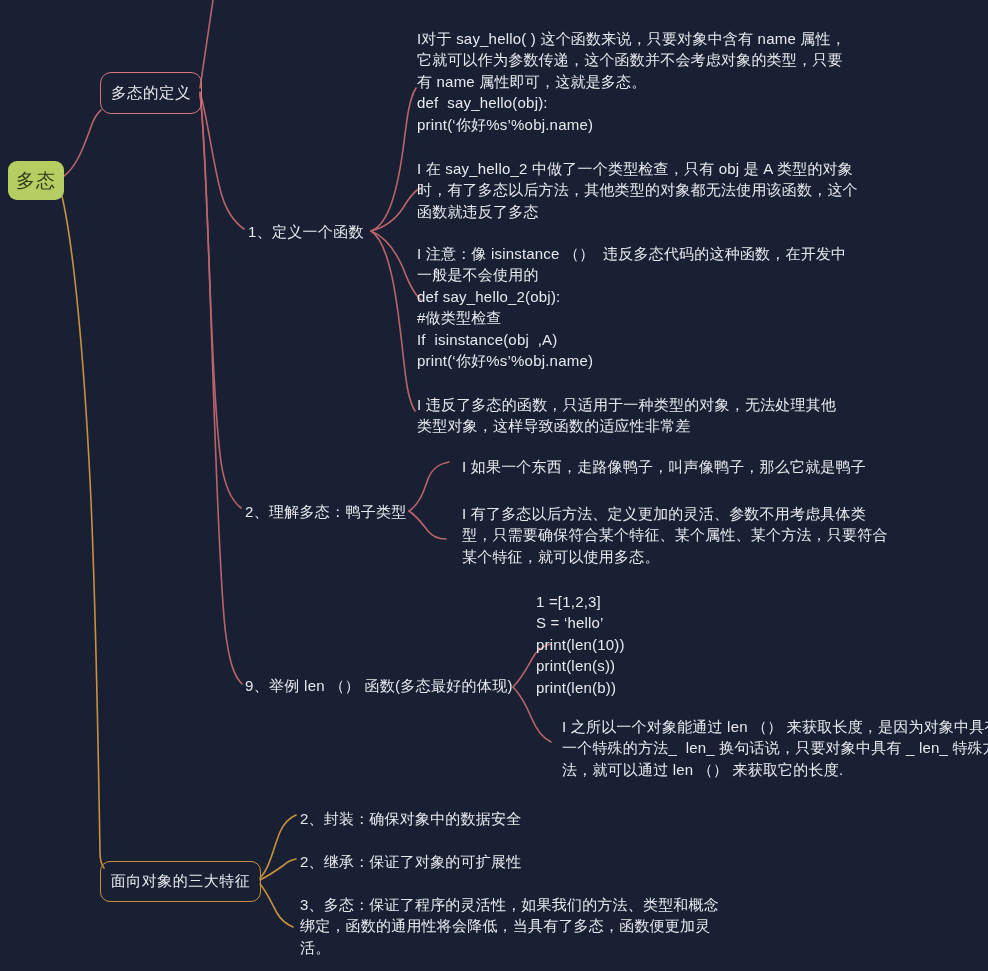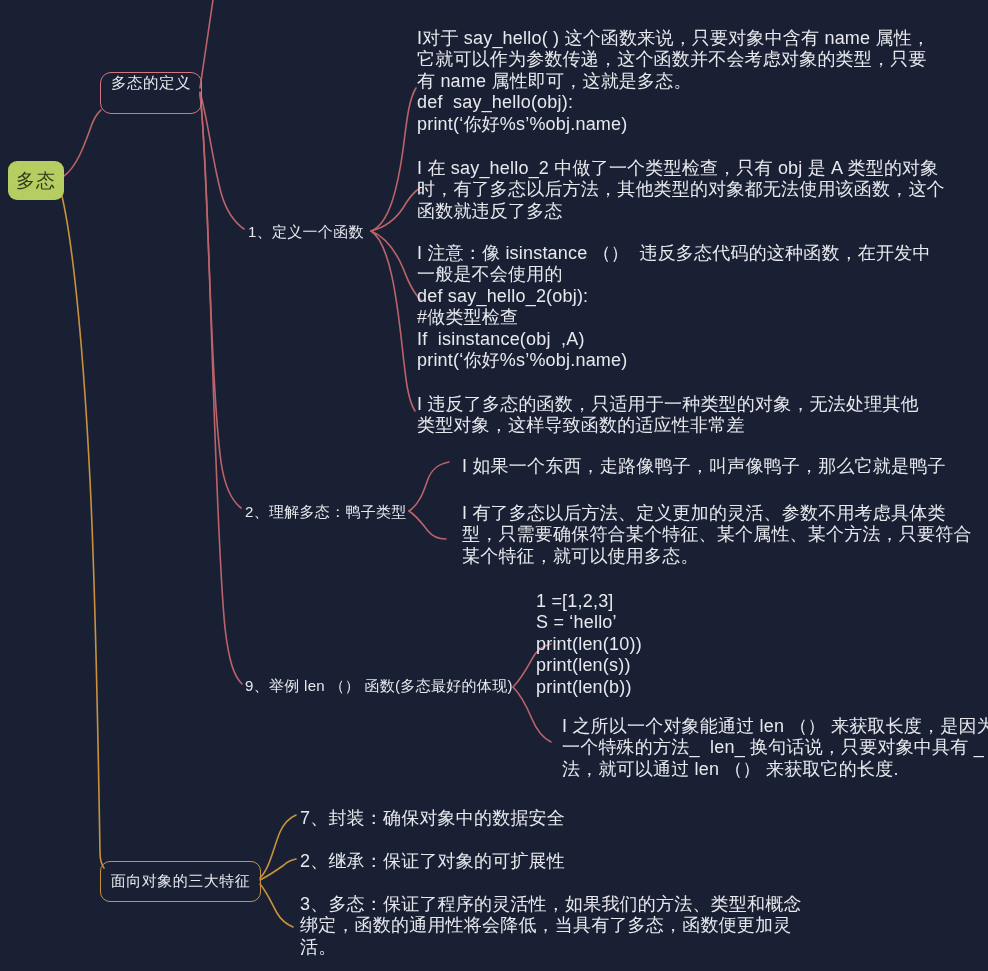--- a/index.html
+++ b/index.html
@@ -9,35 +9,35 @@
     font-family:"Liberation Sans","DejaVu Sans",sans-serif;
   }
   #canvas{position:absolute;inset:0;width:988px;height:971px;}
   svg.lines{position:absolute;left:0;top:0;width:988px;height:971px;pointer-events:none;}
   svg.lines path{fill:none;stroke-width:1.6;stroke-linecap:round;}
   svg.lines path.pk{stroke:var(--pink_line,#bb636b);}
   svg.lines path.gd{stroke:var(--gold_line,#c9913d);}
 
   .abs{position:absolute;}
   .txt{
-    color:var(--text,#e7e9ee);font-size:18px;line-height:21.4px;
+    color:var(--text,#e7e9ee);font-size:15px;line-height:21.4px;
     white-space:pre;letter-spacing:0.2px;
   }
   .node-label{color:var(--text,#e7e9ee);font-size:15px;white-space:pre;letter-spacing:0.3px;}
 
   .root-box{
     left:8px;top:161px;width:56px;height:39px;
     background:var(--green,#b6cd62);border-radius:9px;
     display:flex;align-items:center;justify-content:center;
     color:#333d1e;font-size:19px;letter-spacing:1px;
   }
   .def-box{
     left:100px;top:72px;width:100px;height:40px;
     border:1.6px solid var(--pink_box,#d4757f);border-radius:11px;
-    display:flex;align-items:flex-start;justify-content:center;
+    display:flex;align-items:center;justify-content:center;
     color:var(--text,#e7e9ee);font-size:15.5px;letter-spacing:0.5px;
   }
   .oop-box{
     left:100px;top:861px;width:159px;height:39px;
     border:1.6px solid var(--gold_line,#c9913d);border-radius:10px;
     display:flex;align-items:center;justify-content:center;
     color:var(--text,#e7e9ee);font-size:15px;letter-spacing:0.5px;font-family:Liberation Serif, serif;
   }
 
   .node1{left:248px;top:223px;}
@@ -126,19 +126,19 @@
 print(len(10))
 print(len(s))
 print(len(b))</div>
   <div class="abs txt block-h">I 之所以一个对象能通过 len （） 来获取长度，是因为对象中具有
 一个特殊的方法_  len_ 换句话说，只要对象中具有 _ len_ 特殊方
 法，就可以通过 len （） 来获取它的长度.</div>
 
   <div class="abs oop-box">
     <span>面向对象的三大特征</span>
   </div>
-  <div class="abs txt item-1">7、封装：确保对象中的数据安全</div>
+  <div class="abs txt item-1">2、封装：确保对象中的数据安全</div>
   <div class="abs txt item-2">2、继承：保证了对象的可扩展性</div>
   <div class="abs txt item-3">3、多态：保证了程序的灵活性，如果我们的方法、类型和概念
 绑定，函数的通用性将会降低，当具有了多态，函数便更加灵
 活。</div>
 
 </div>
 
 </body></html>

